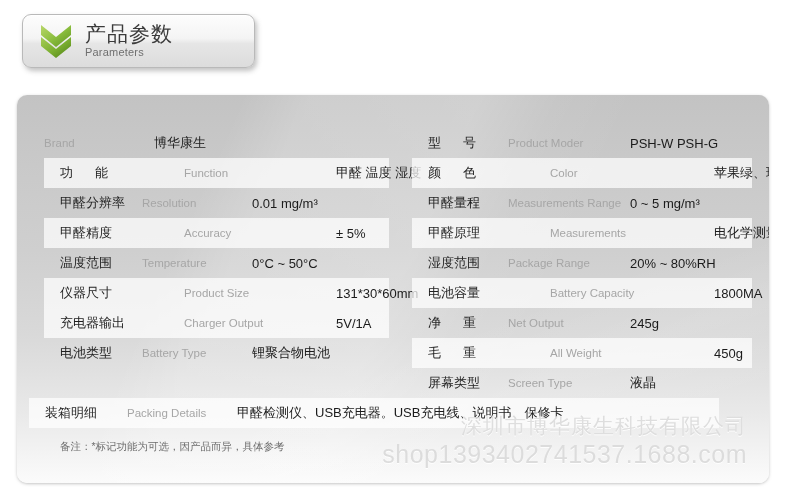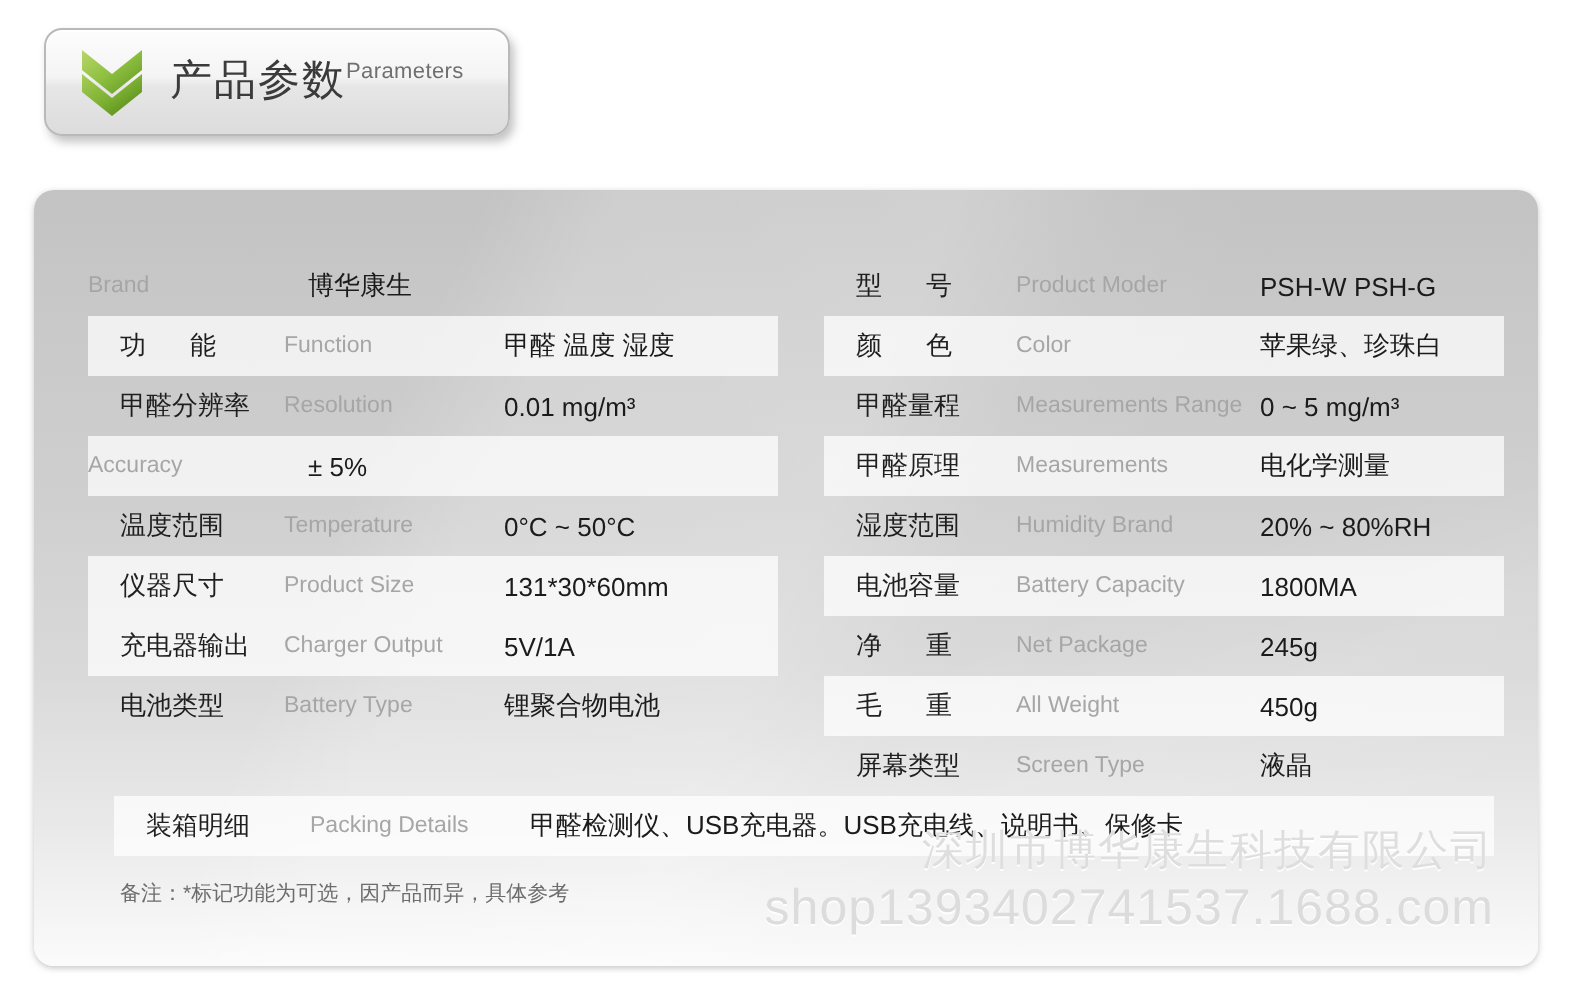--- a/index.html
+++ b/index.html
@@ -32,20 +32,21 @@
   }
   #badge-icon {
     width: 34px;
     height: 38px;
     margin-left: 16px;
     margin-right: 12px;
     flex: none;
   }
   #badge-text {
     display: flex;
+    flex-direction: column;
     justify-content: center;
     padding-bottom: 2px;
   }
   .badge-title {
     font-size: 21px;
     color: #3b3b3b;
     line-height: 23px;
     letter-spacing: 1px;
     font-weight: normal;
   }
@@ -109,20 +110,21 @@
 
   .spec-row {
     position: relative;
     height: 30px;
     display: flex;
     align-items: center;
     box-sizing: border-box;
   }
   .spec-row.stripe {
     background: rgba(255,255,255,0.72);
+    gap: 42px;
   }
 
   .cell-cn {
     font-size: 13px;
     color: #1f1f1f;
     white-space: nowrap;
     padding-left: 16px;
     box-sizing: border-box;
     flex: none;
   }
@@ -147,21 +149,21 @@
 
   .cell-val {
     font-size: 13px;
     color: #1b1b1b;
     white-space: nowrap;
   }
 
   
   #row-packing {
     position: absolute;
-    left: 40px;
+    left: 12px;
     top: 303px;
     width: 690px;
     height: 30px;
     display: flex;
     align-items: center;
     background: rgba(255,255,255,0.72);
     box-sizing: border-box;
   }
   #row-packing .cell-cn { width: 98px; }
   #row-packing .cell-en { width: 110px; }
@@ -240,20 +242,21 @@
         <span class="cell-cn spaced">功<span class="sp"></span>能</span>
         <span class="cell-en">Function</span>
         <span class="cell-val">甲醛 温度 湿度</span>
       </div>
       <div class="spec-row">
         <span class="cell-cn">甲醛分辨率</span>
         <span class="cell-en">Resolution</span>
         <span class="cell-val">0.01 mg/m³</span>
       </div>
       <div class="spec-row stripe">
+        <span class="cell-cn">甲醛精度</span>
         <span class="cell-en">Accuracy</span>
         <span class="cell-val">± 5%</span>
       </div>
       <div class="spec-row">
         <span class="cell-cn">温度范围</span>
         <span class="cell-en">Temperature</span>
         <span class="cell-val">0°C ~ 50°C</span>
       </div>
       <div class="spec-row stripe">
         <span class="cell-cn">仪器尺寸</span>
@@ -287,31 +290,31 @@
         <span class="cell-en">Measurements Range</span>
         <span class="cell-val">0 ~ 5 mg/m³</span>
       </div>
       <div class="spec-row stripe">
         <span class="cell-cn">甲醛原理</span>
         <span class="cell-en">Measurements</span>
         <span class="cell-val">电化学测量</span>
       </div>
       <div class="spec-row">
         <span class="cell-cn">湿度范围</span>
-        <span class="cell-en">Humidity Brand</span>
+        <span class="cell-en">Package Range</span>
         <span class="cell-val">20% ~ 80%RH</span>
       </div>
       <div class="spec-row stripe">
         <span class="cell-cn">电池容量</span>
         <span class="cell-en">Battery Capacity</span>
         <span class="cell-val">1800MA</span>
       </div>
       <div class="spec-row">
         <span class="cell-cn spaced">净<span class="sp"></span>重</span>
-        <span class="cell-en">Net Package</span>
+        <span class="cell-en">Net Output</span>
         <span class="cell-val">245g</span>
       </div>
       <div class="spec-row stripe">
         <span class="cell-cn spaced">毛<span class="sp"></span>重</span>
         <span class="cell-en">All  Weight</span>
         <span class="cell-val">450g</span>
       </div>
       <div class="spec-row">
         <span class="cell-cn">屏幕类型</span>
         <span class="cell-en">Screen Type</span>

